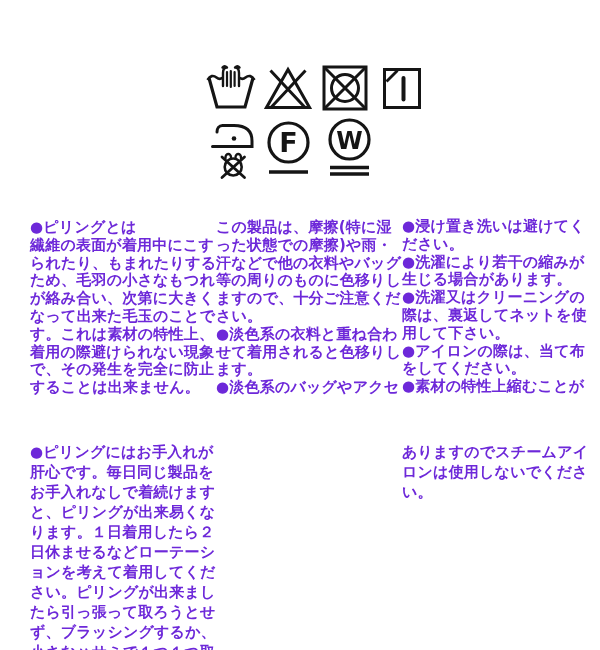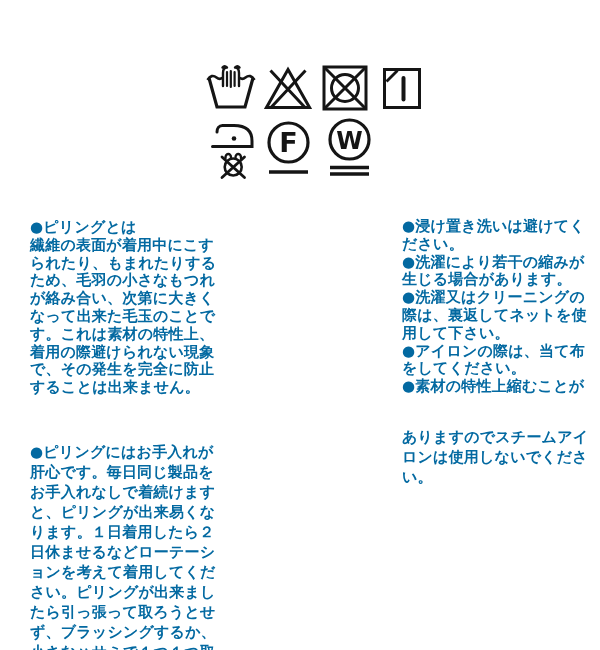--- a/index.html
+++ b/index.html
@@ -9,21 +9,21 @@
     font-family: "DejaVu Sans", "Liberation Sans", sans-serif;
     overflow: hidden;
   }
   .sym { position: absolute; }
   .sym svg { display: block; }
   .stroke { stroke: #151515; fill: none; }
   .fillink { fill: #151515; }
   .note {
     position: absolute; width: 192px;
     font-size: 15px; font-weight: 700;
-    white-space: pre-line; letter-spacing: 0.2px; color: #0369a1;
+    white-space: pre-line; letter-spacing: 0.2px; color: #6d28d9;
   }
   .row-top { line-height: 17.8px; }
   .row-bottom { line-height: 20px; }
   .glyph-letter {
     font-family: "DejaVu Sans", "Liberation Sans", sans-serif;
     font-weight: bold; fill: #151515;
   }
 </style>
 </head>
 <body>
@@ -95,20 +95,30 @@
 繊維の表面が着用中にこす
 られたり、もまれたりする
 ため、毛羽の小さなもつれ
 が絡み合い、次第に大きく
 なって出来た毛玉のことで
 す。これは素材の特性上、
 着用の際避けられない現象
 で、その発生を完全に防止
 することは出来ません。</div>
 
+  <div class="note row-top" style="left:216px; top:219px;">この製品は、摩擦(特に湿
+った状態での摩擦)や雨・
+汗などで他の衣料やバッグ
+等の周りのものに色移りし
+ますので、十分ご注意くだ
+さい。
+●淡色系の衣料と重ね合わ
+せて着用されると色移りし
+ます。
+●淡色系のバッグやアクセ</div>
 
   <div class="note row-top" style="left:402px; top:218px;">●浸け置き洗いは避けてく
 ださい。
 ●洗濯により若干の縮みが
 生じる場合があります。
 ●洗濯又はクリーニングの
 際は、裏返してネットを使
 用して下さい。
 ●アイロンの際は、当て布
 をしてください。
@@ -121,17 +131,17 @@
 ります。１日着用したら２
 日休ませるなどローテーシ
 ョンを考えて着用してくだ
 さい。ピリングが出来まし
 たら引っ張って取ろうとせ
 ず、ブラッシングするか、
 小さなハサミで１つ１つ取
 り除いてください。</div>
 
 
-  <div class="note row-bottom" style="left:402px; top:427px;">ありますのでスチームアイ
+  <div class="note row-bottom" style="left:402px; top:442px;">ありますのでスチームアイ
 ロンは使用しないでくださ
 い。</div>
 
 </div>
 
 </body></html>

